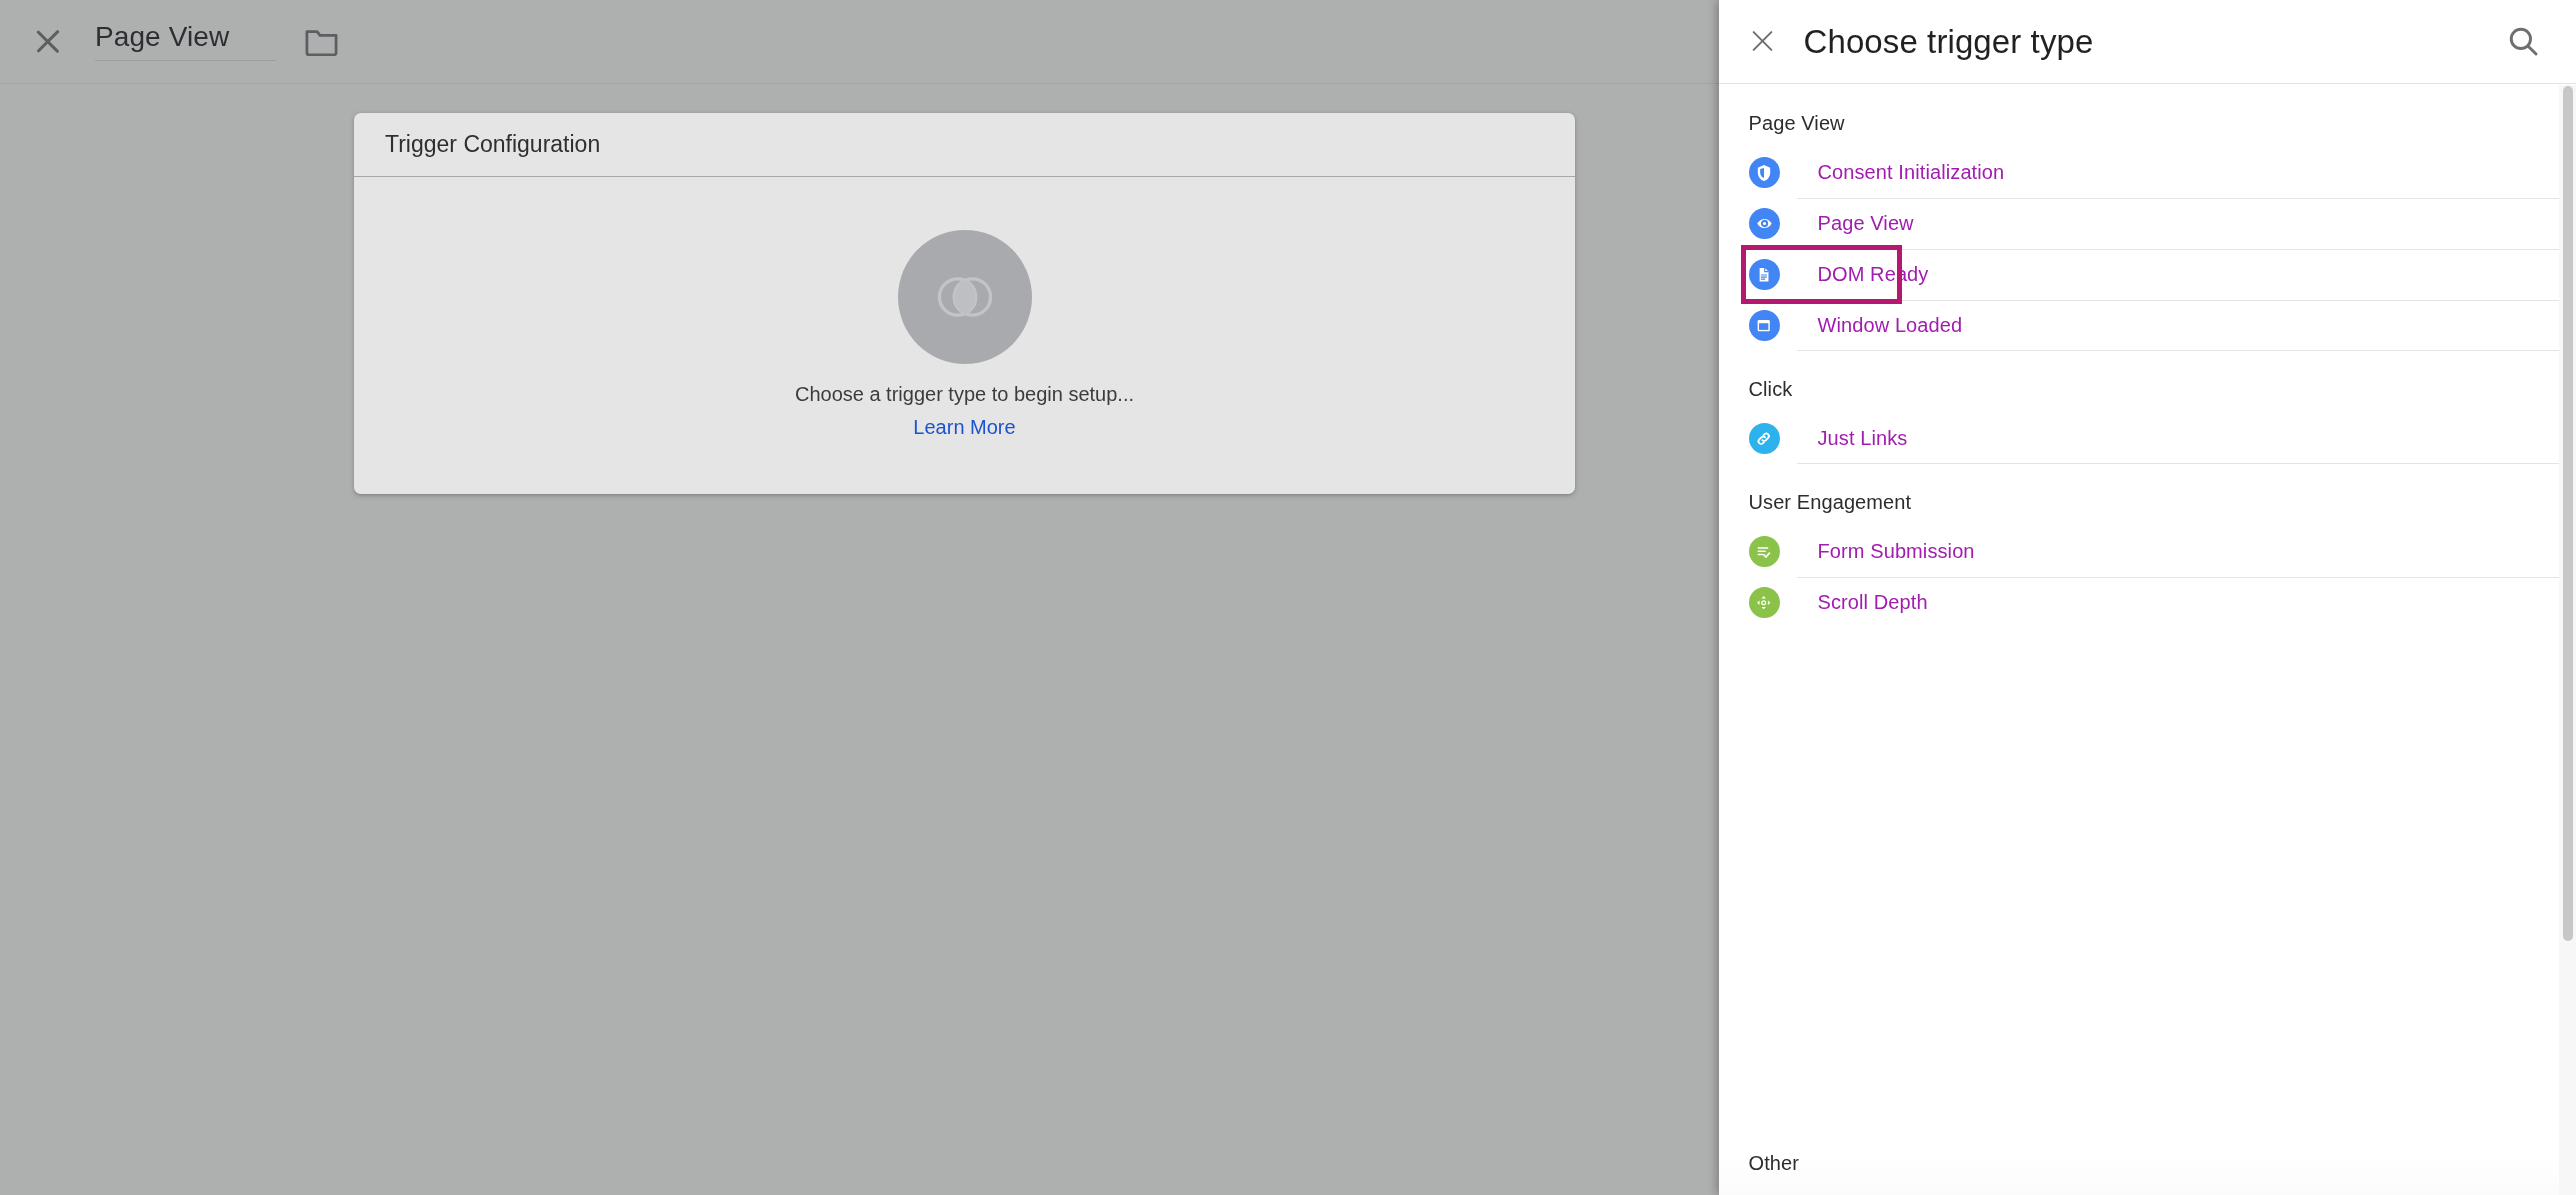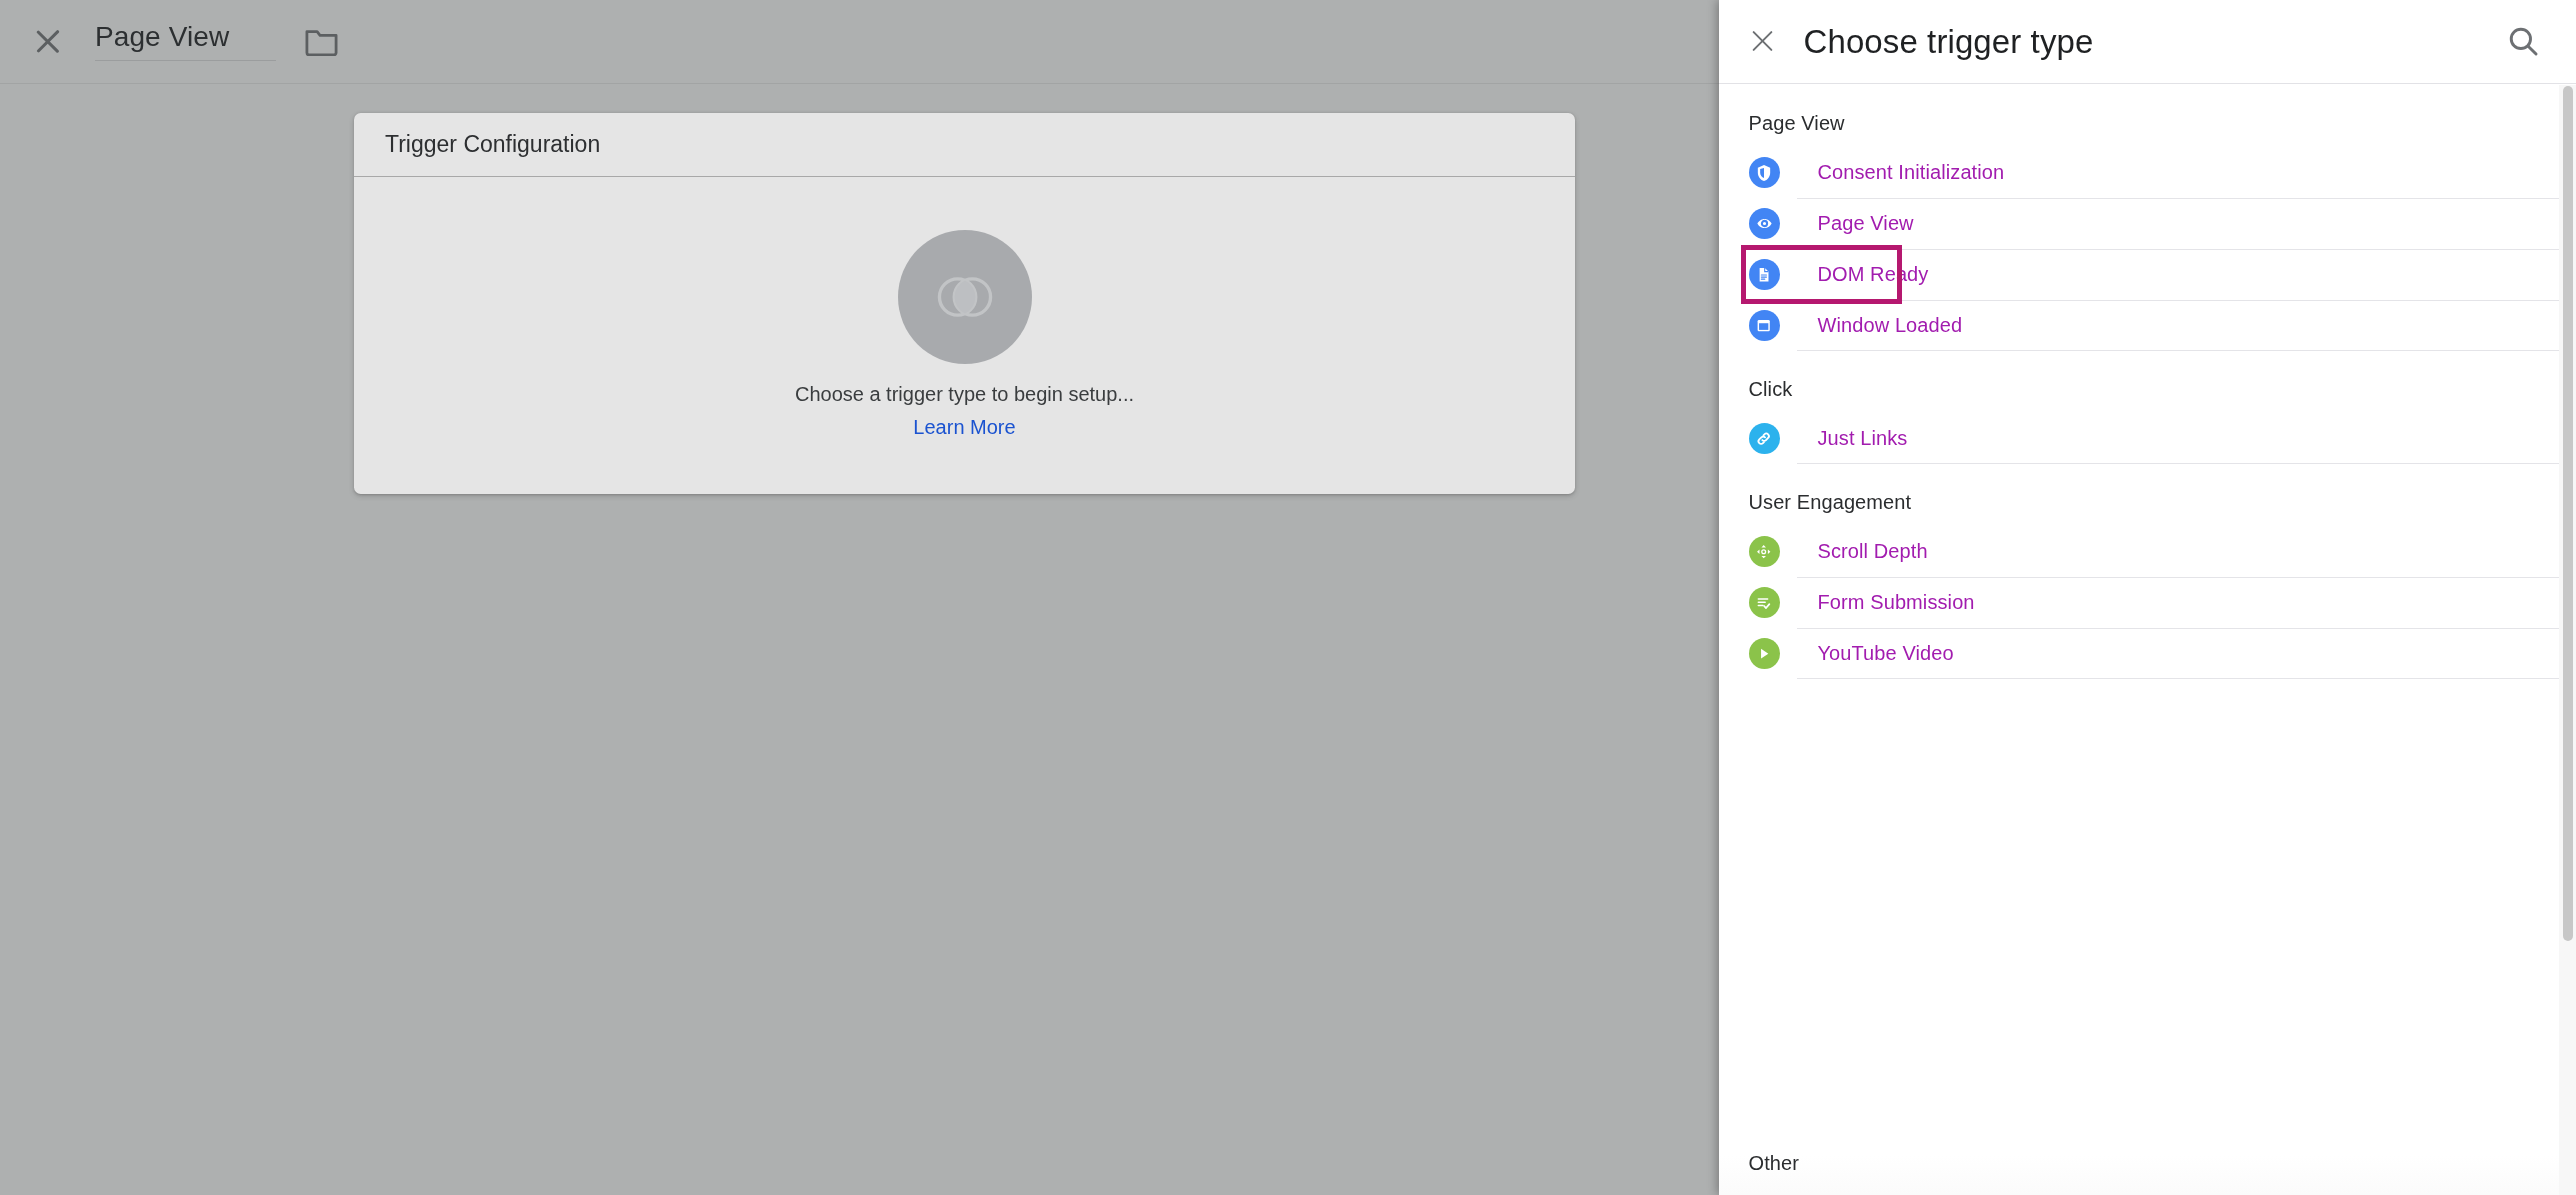--- a/index.html
+++ b/index.html
@@ -350,52 +350,44 @@
               <path d="M13.9 10.1a3.6 3.6 0 0 0-5.1 0l-2.9 2.9a3.6 3.6 0 0 0 5.1 5.1l1.4-1.4"></path>
             </g>
           </svg>
         </span>
         <span class="trig-label">Just Links</span>
       </div>
       <div class="section-head">User Engagement</div>
       <div class="trigger-row">
         <span class="trig-icon" style="background: rgb(139, 195, 74); color: rgb(139, 195, 74);">
           <svg width="17.4" height="17.4" viewBox="0 0 24 24">
+            <g stroke="white" stroke-width="2.2" stroke-linecap="round">
+              <line x1="4.6" y1="7" x2="17.4" y2="7"></line>
+              <line x1="4.6" y1="11.4" x2="14" y2="11.4"></line>
+              <line x1="4.6" y1="15.8" x2="11" y2="15.8"></line>
+              <path d="M12.6 16.6l2.6 2.8 4.6-5.4" fill="none" stroke-width="2.4" stroke-linejoin="round"></path>
+            </g>
+          </svg>
+        </span>
+        <span class="trig-label">Form Submission</span>
+      </div>
+      <div class="trigger-row">
+        <span class="trig-icon" style="background: rgb(139, 195, 74); color: rgb(139, 195, 74);">
+          <svg width="17.4" height="17.4" viewBox="0 0 24 24">
             <g fill="white">
               <path d="M12 2.8l3.1 3.4H8.9z"></path>
               <path d="M12 21.2l-3.1-3.4h6.2z"></path>
               <path d="M2.8 12l3.4-3.1v6.2z"></path>
               <path d="M21.2 12l-3.4 3.1V8.9z"></path>
             </g>
             <circle cx="12" cy="12" r="2.6" fill="none" stroke="white" stroke-width="1.8"></circle>
           </svg>
         </span>
         <span class="trig-label">Scroll Depth</span>
       </div>
-      <div class="trigger-row">
-        <span class="trig-icon" style="background: rgb(139, 195, 74); color: rgb(139, 195, 74);">
-          <svg width="17.4" height="17.4" viewBox="0 0 24 24">
-            <g stroke="white" stroke-width="2.2" stroke-linecap="round">
-              <line x1="4.6" y1="7" x2="17.4" y2="7"></line>
-              <line x1="4.6" y1="11.4" x2="14" y2="11.4"></line>
-              <line x1="4.6" y1="15.8" x2="11" y2="15.8"></line>
-              <path d="M12.6 16.6l2.6 2.8 4.6-5.4" fill="none" stroke-width="2.4" stroke-linejoin="round"></path>
-            </g>
-          </svg>
-        </span>
-        <span class="trig-label">Form Submission</span>
-      </div>
-      <div class="trigger-row divider-after">
-        <span class="trig-icon" style="background: rgb(139, 195, 74); color: rgb(139, 195, 74);">
-          <svg width="17.4" height="17.4" viewBox="0 0 24 24">
-            <path d="M8.4 5.2l10 6.8-10 6.8z" fill="white"></path>
-          </svg>
-        </span>
-        <span class="trig-label">YouTube Video</span>
-      </div>
     </div>
 
   <div id="other-sticky">
     <div class="section-head">Other</div>
   </div>
 
   <div id="scrollbar-track">
     <div id="scrollbar-thumb"></div>
   </div>
 <div id="highlight-box" style="border-color: rgb(181, 24, 111); top: 245px;"></div>

